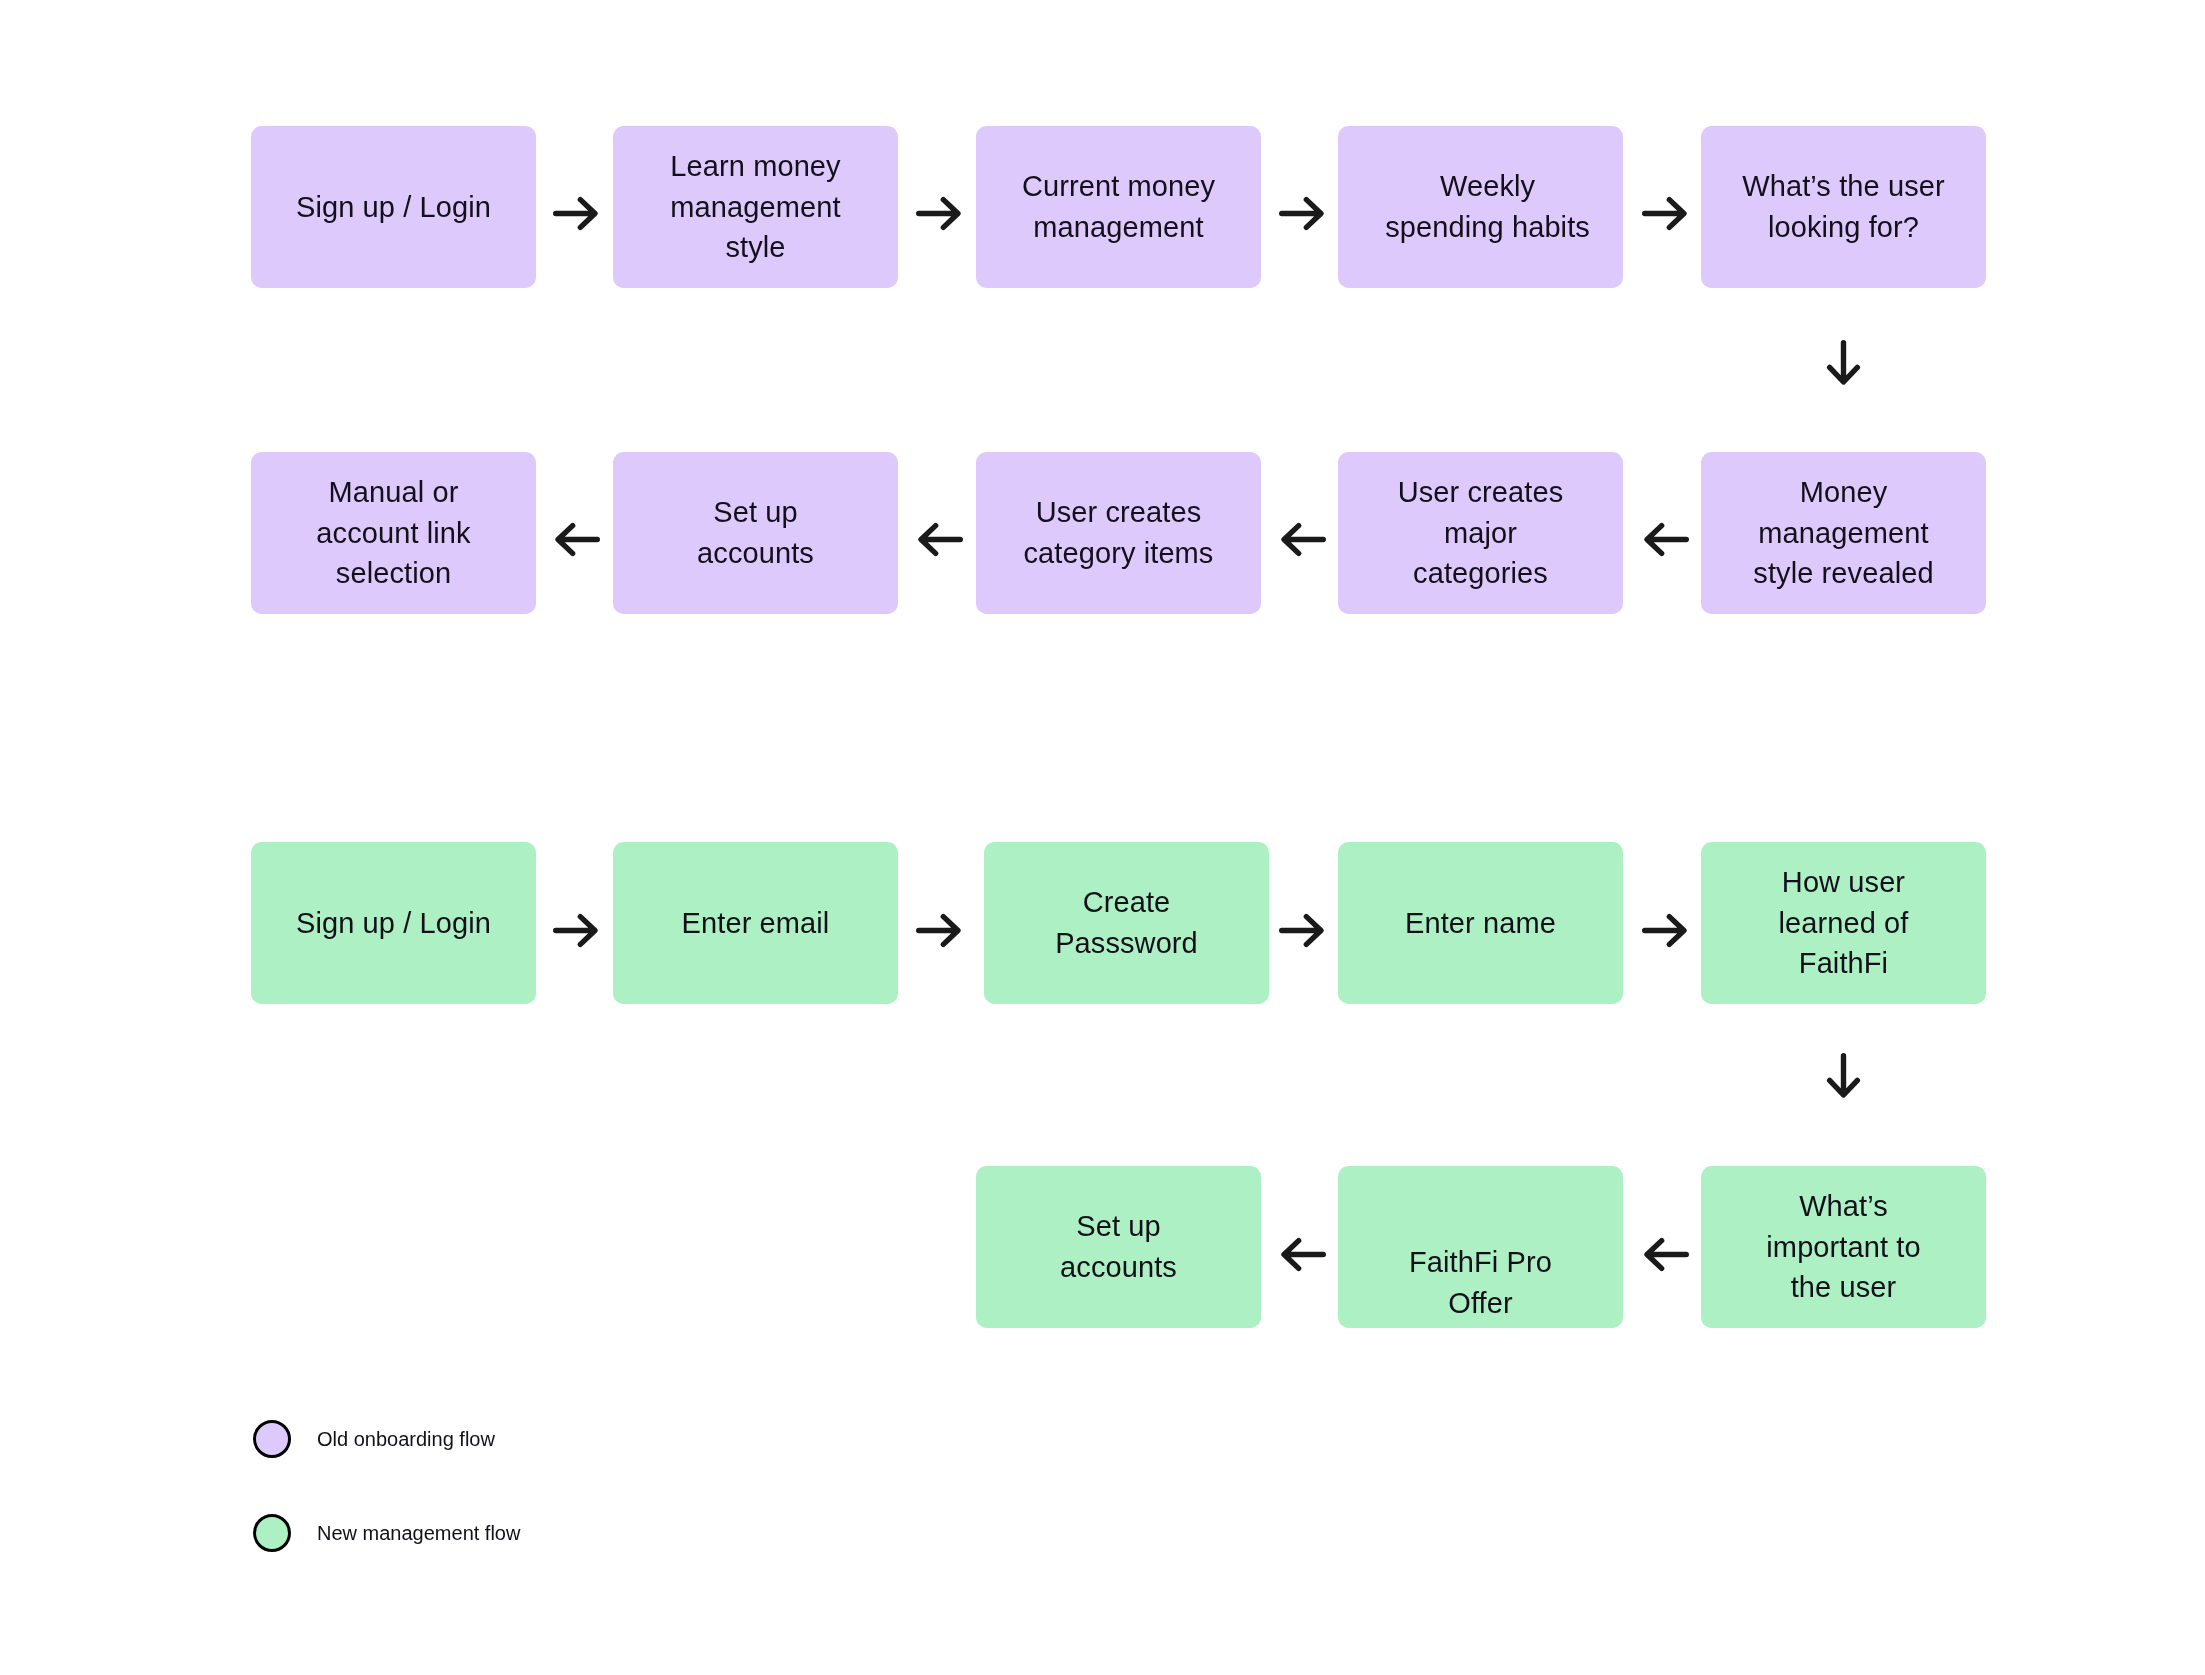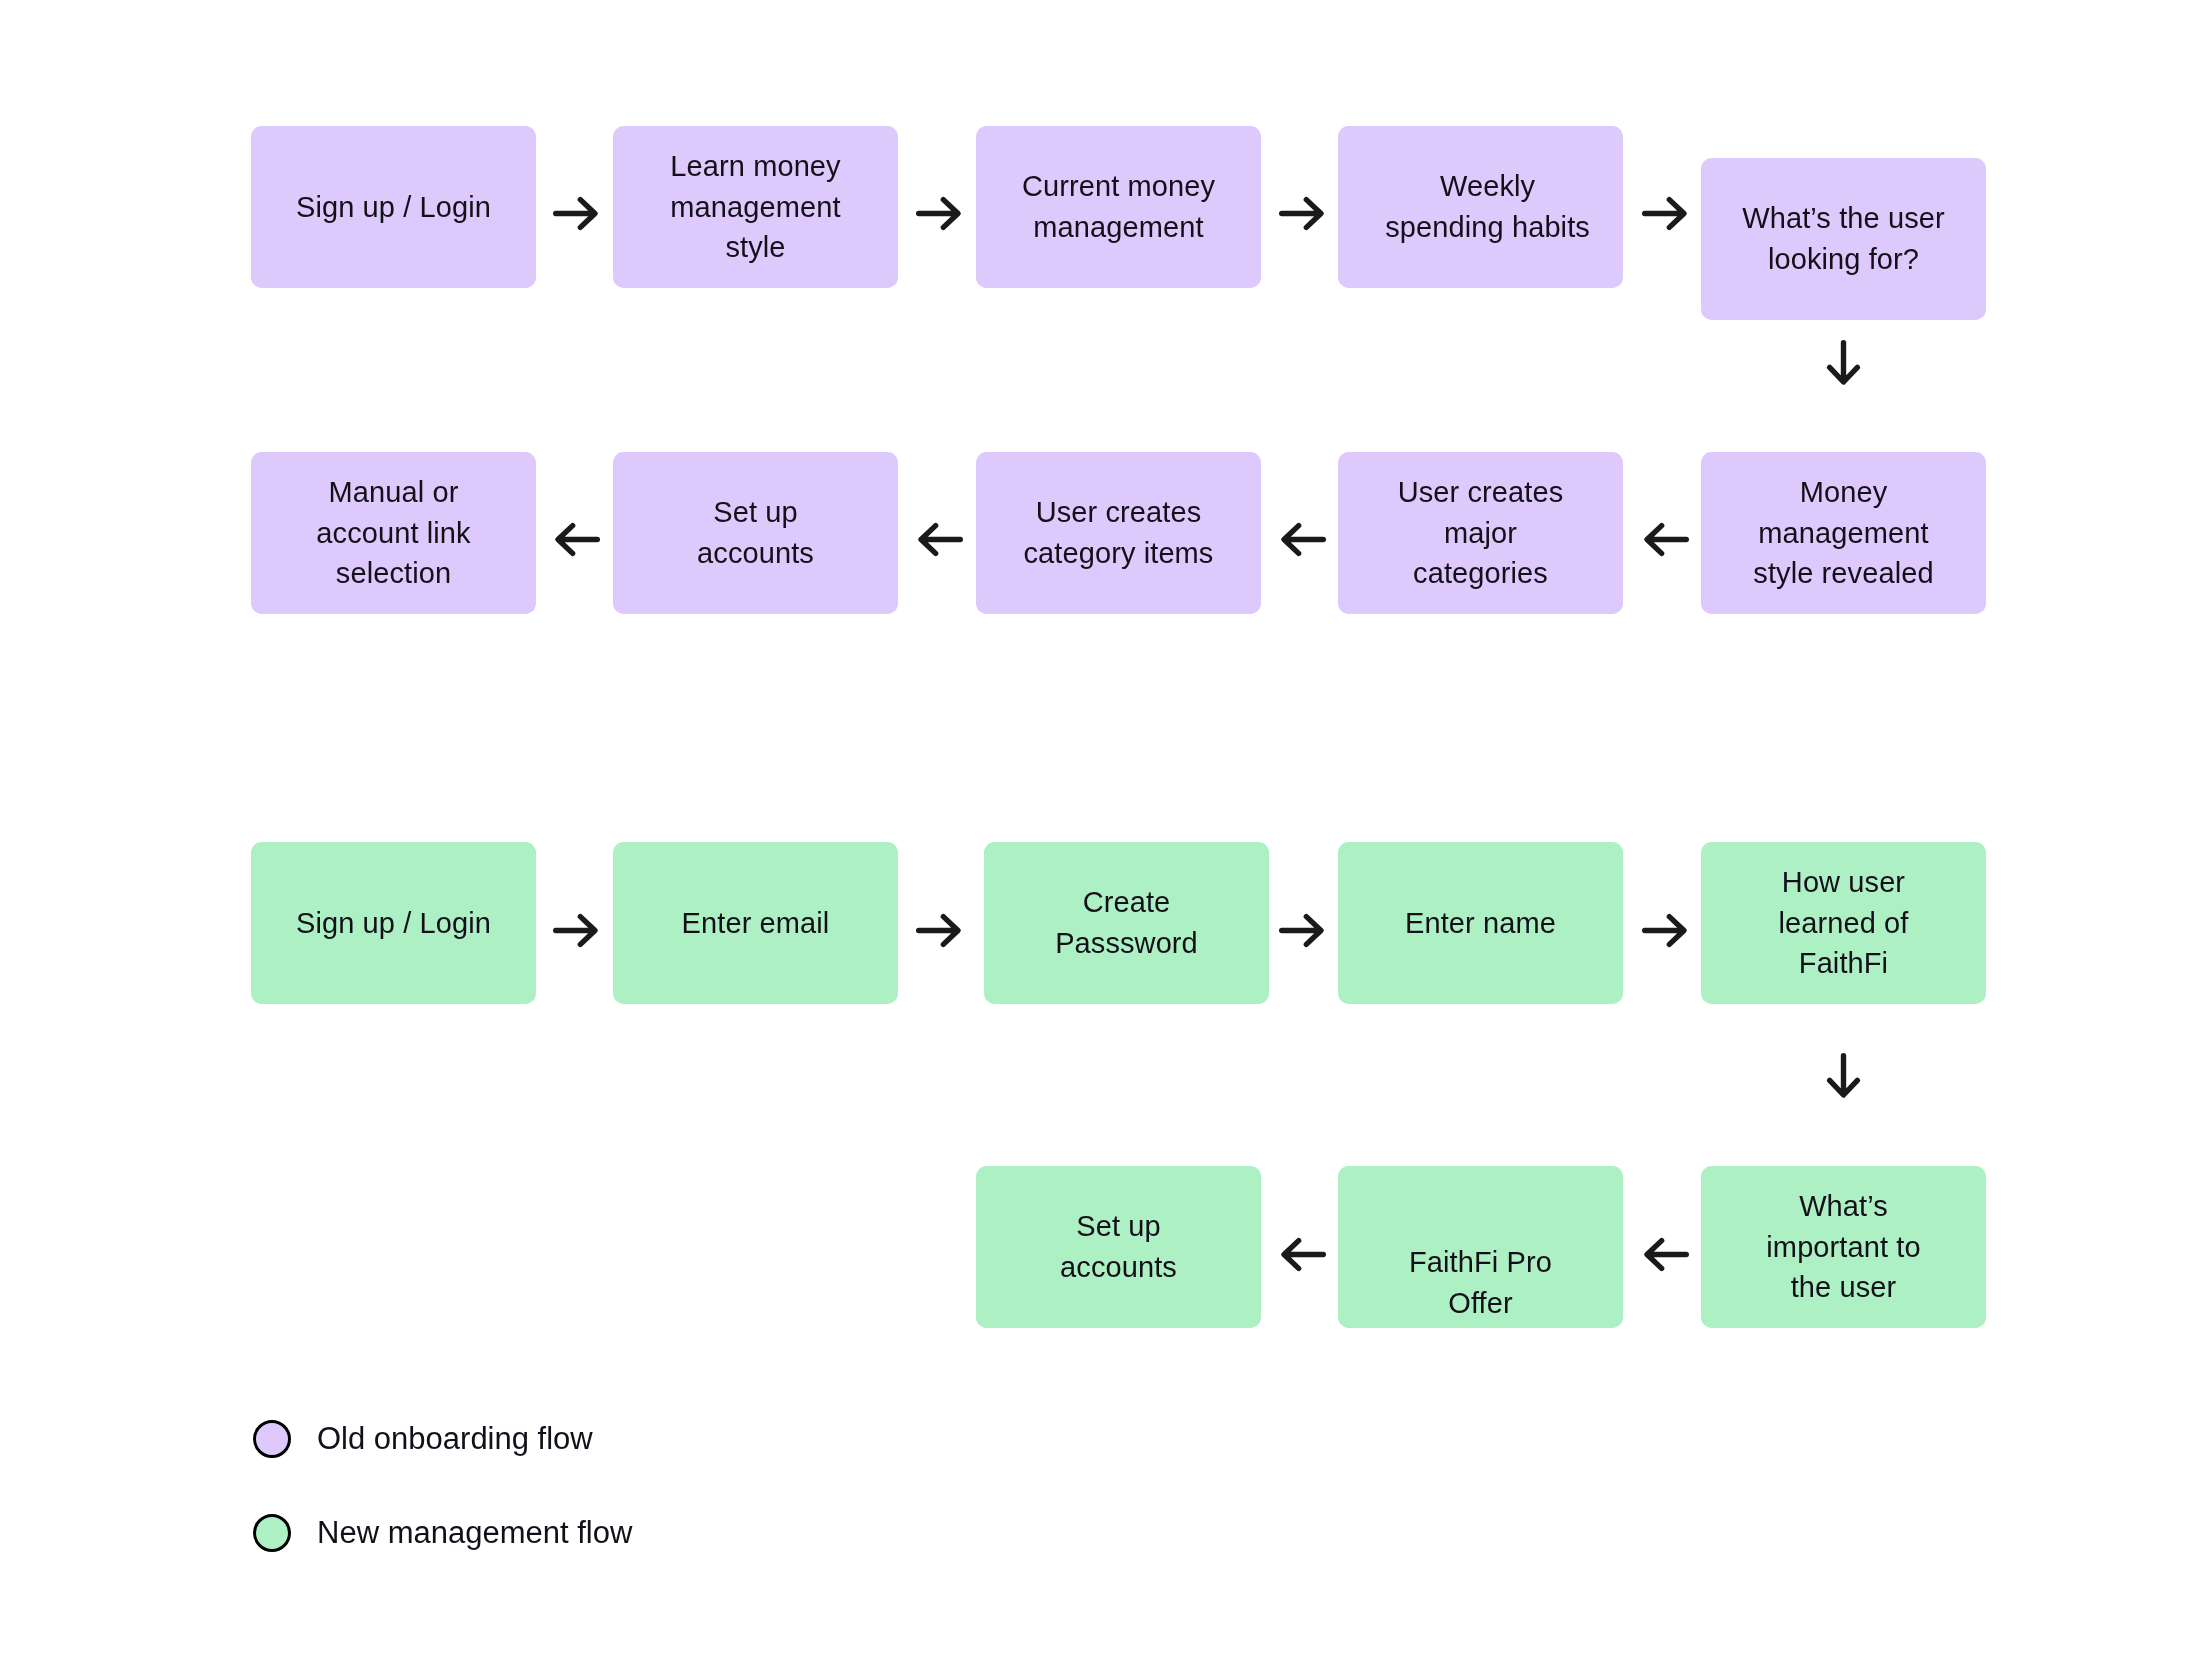--- a/index.html
+++ b/index.html
@@ -67,21 +67,21 @@
     width: 38px;
     height: 38px;
     border-radius: 50%;
     border: 3.1px solid #000000;
     box-sizing: border-box;
     flex: 0 0 auto;
   }
   .legend-swatch.old { background: #DEC9FC; }
   .legend-swatch.new { background: #ACF0C4; }
   .legend-text {
-    font-size: 31px;
+    font-size: 20px;
     line-height: 1.2;
     color: #14101a;
     white-space: nowrap;
     text-align: right;
   }
 </style>
 </head>
 <body>
 
 <div class="canvas">
@@ -123,21 +123,21 @@
     <span class="node-label">Weekly
 spending habits</span>
   </div>
 
   <div class="arrow" style="left:1637px; top:185px;">
     <svg width="57" height="57" viewBox="0 0 74 74" aria-hidden="true">
       <path d="M10 37 H60 M42 19 L61 37 L42 55" fill="none" stroke="#1A1A1A" stroke-width="7" stroke-linecap="round" stroke-linejoin="round"></path>
     </svg>
   </div>
 
-  <div class="node old" style="left:1701px; top:126px;margin-top:32px;">
+  <div class="node old" style="left:1701px; top:126px;">
     <span class="node-label">What’s the user
 looking for?</span>
   </div>
 
   <div class="arrow" style="left:1815px; top:335px;">
     <svg width="57" height="57" viewBox="0 0 74 74" aria-hidden="true">
       <path d="M37 10 V60 M19 42 L37 61 L55 42" fill="none" stroke="#1A1A1A" stroke-width="7" stroke-linecap="round" stroke-linejoin="round"></path>
     </svg>
   </div>
 

